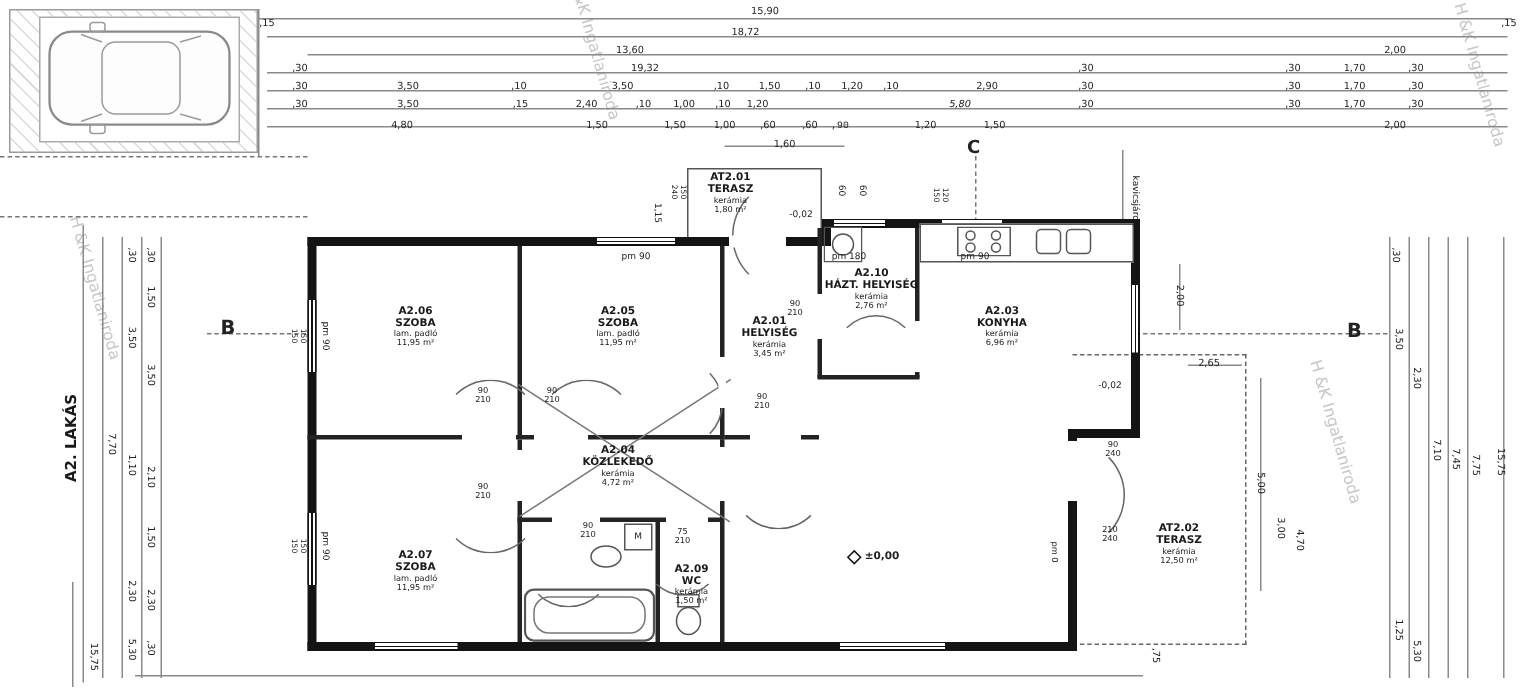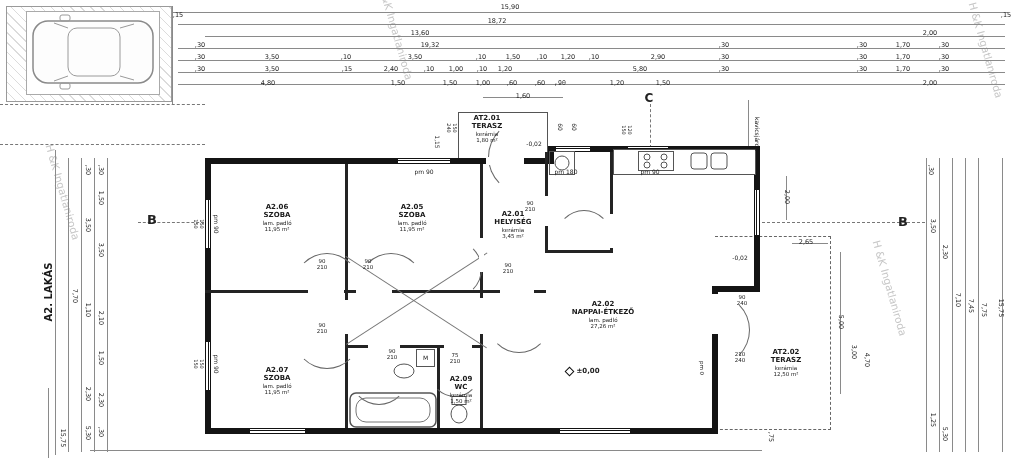--- a/index.html
+++ b/index.html
@@ -197,25 +197,37 @@
     <div class="rname">SZOBA</div>
     <div class="rfloor">lam. padló</div>
     <div class="rarea">11,95 m²</div>
   </div>
   <div class="room" style="left:483px;top:210px;width:60px">
     <div class="rid">A2.01</div>
     <div class="rname">HELYISÉG</div>
     <div class="rfloor">kerámia</div>
     <div class="rarea">3,45 m²</div>
   </div>
-  <div class="room" style="left:553px;top:300px;width:100px">
-    <div class="rid">A2.02</div>
-    <div class="rname">NAPPAI-ÉTKEZŐ</div>
-    <div class="rfloor">lam. padló</div>
-    <div class="rarea">27,26 m²</div>
+  <div class="room" style="left:540px;top:178px;width:82px">
+    <div class="rid">A2.10</div>
+    <div class="rname">HÁZT. HELYISÉG</div>
+    <div class="rfloor">kerámia</div>
+    <div class="rarea">2,76 m²</div>
+  </div>
+  <div class="room" style="left:628px;top:203px;width:80px">
+    <div class="rid">A2.03</div>
+    <div class="rname">KONYHA</div>
+    <div class="rfloor">kerámia</div>
+    <div class="rarea">6,96 m²</div>
+  </div>
+  <div class="room" style="left:372px;top:296px;width:80px">
+    <div class="rid">A2.04</div>
+    <div class="rname">KÖZLEKEDŐ</div>
+    <div class="rfloor">kerámia</div>
+    <div class="rarea">4,72 m²</div>
   </div>
   <div class="room" style="left:237px;top:366px;width:80px">
     <div class="rid">A2.07</div>
     <div class="rname">SZOBA</div>
     <div class="rfloor">lam. padló</div>
     <div class="rarea">11,95 m²</div>
   </div>
   <div class="room" style="left:441px;top:375px;width:40px">
     <div class="rid">A2.09</div>
     <div class="rname">WC</div>
@@ -274,21 +286,21 @@
       <span class="dim" style="left: 903px; top: 58px; transform: translate(-50%, -50%);">1,70</span>
       <span class="dim" style="left: 944px; top: 58px; transform: translate(-50%, -50%);">,30</span>
       <span class="dim" style="left: 200px; top: 70px; transform: translate(-50%, -50%);">,30</span>
       <span class="dim" style="left: 272px; top: 70px; transform: translate(-50%, -50%);">3,50</span>
       <span class="dim" style="left: 347px; top: 70px; transform: translate(-50%, -50%);">,15</span>
       <span class="dim" style="left: 391px; top: 70px; transform: translate(-50%, -50%);">2,40</span>
       <span class="dim" style="left: 429px; top: 70px; transform: translate(-50%, -50%);">,10</span>
       <span class="dim" style="left: 456px; top: 70px; transform: translate(-50%, -50%);">1,00</span>
       <span class="dim" style="left: 482px; top: 70px; transform: translate(-50%, -50%);">,10</span>
       <span class="dim" style="left: 505px; top: 70px; transform: translate(-50%, -50%);">1,20</span>
-      <span class="dim" style="left: 640px; top: 70px; transform: translate(-50%, -50%);">5,80</span>
+      <span class="dim" style="left: 640px; top: 70px; transform: translate(-50%, -50%); font-style: italic;">5,80</span>
       <span class="dim" style="left: 724px; top: 70px; transform: translate(-50%, -50%);">,30</span>
       <span class="dim" style="left: 862px; top: 70px; transform: translate(-50%, -50%);">,30</span>
       <span class="dim" style="left: 903px; top: 70px; transform: translate(-50%, -50%);">1,70</span>
       <span class="dim" style="left: 944px; top: 70px; transform: translate(-50%, -50%);">,30</span>
       <span class="dim" style="left: 268px; top: 84px; transform: translate(-50%, -50%);">4,80</span>
       <span class="dim" style="left: 398px; top: 84px; transform: translate(-50%, -50%);">1,50</span>
       <span class="dim" style="left: 450px; top: 84px; transform: translate(-50%, -50%);">1,50</span>
       <span class="dim" style="left: 483px; top: 84px; transform: translate(-50%, -50%);">1,00</span>
       <span class="dim" style="left: 512px; top: 84px; transform: translate(-50%, -50%);">,60</span>
       <span class="dim" style="left: 540px; top: 84px; transform: translate(-50%, -50%);">,60</span>

